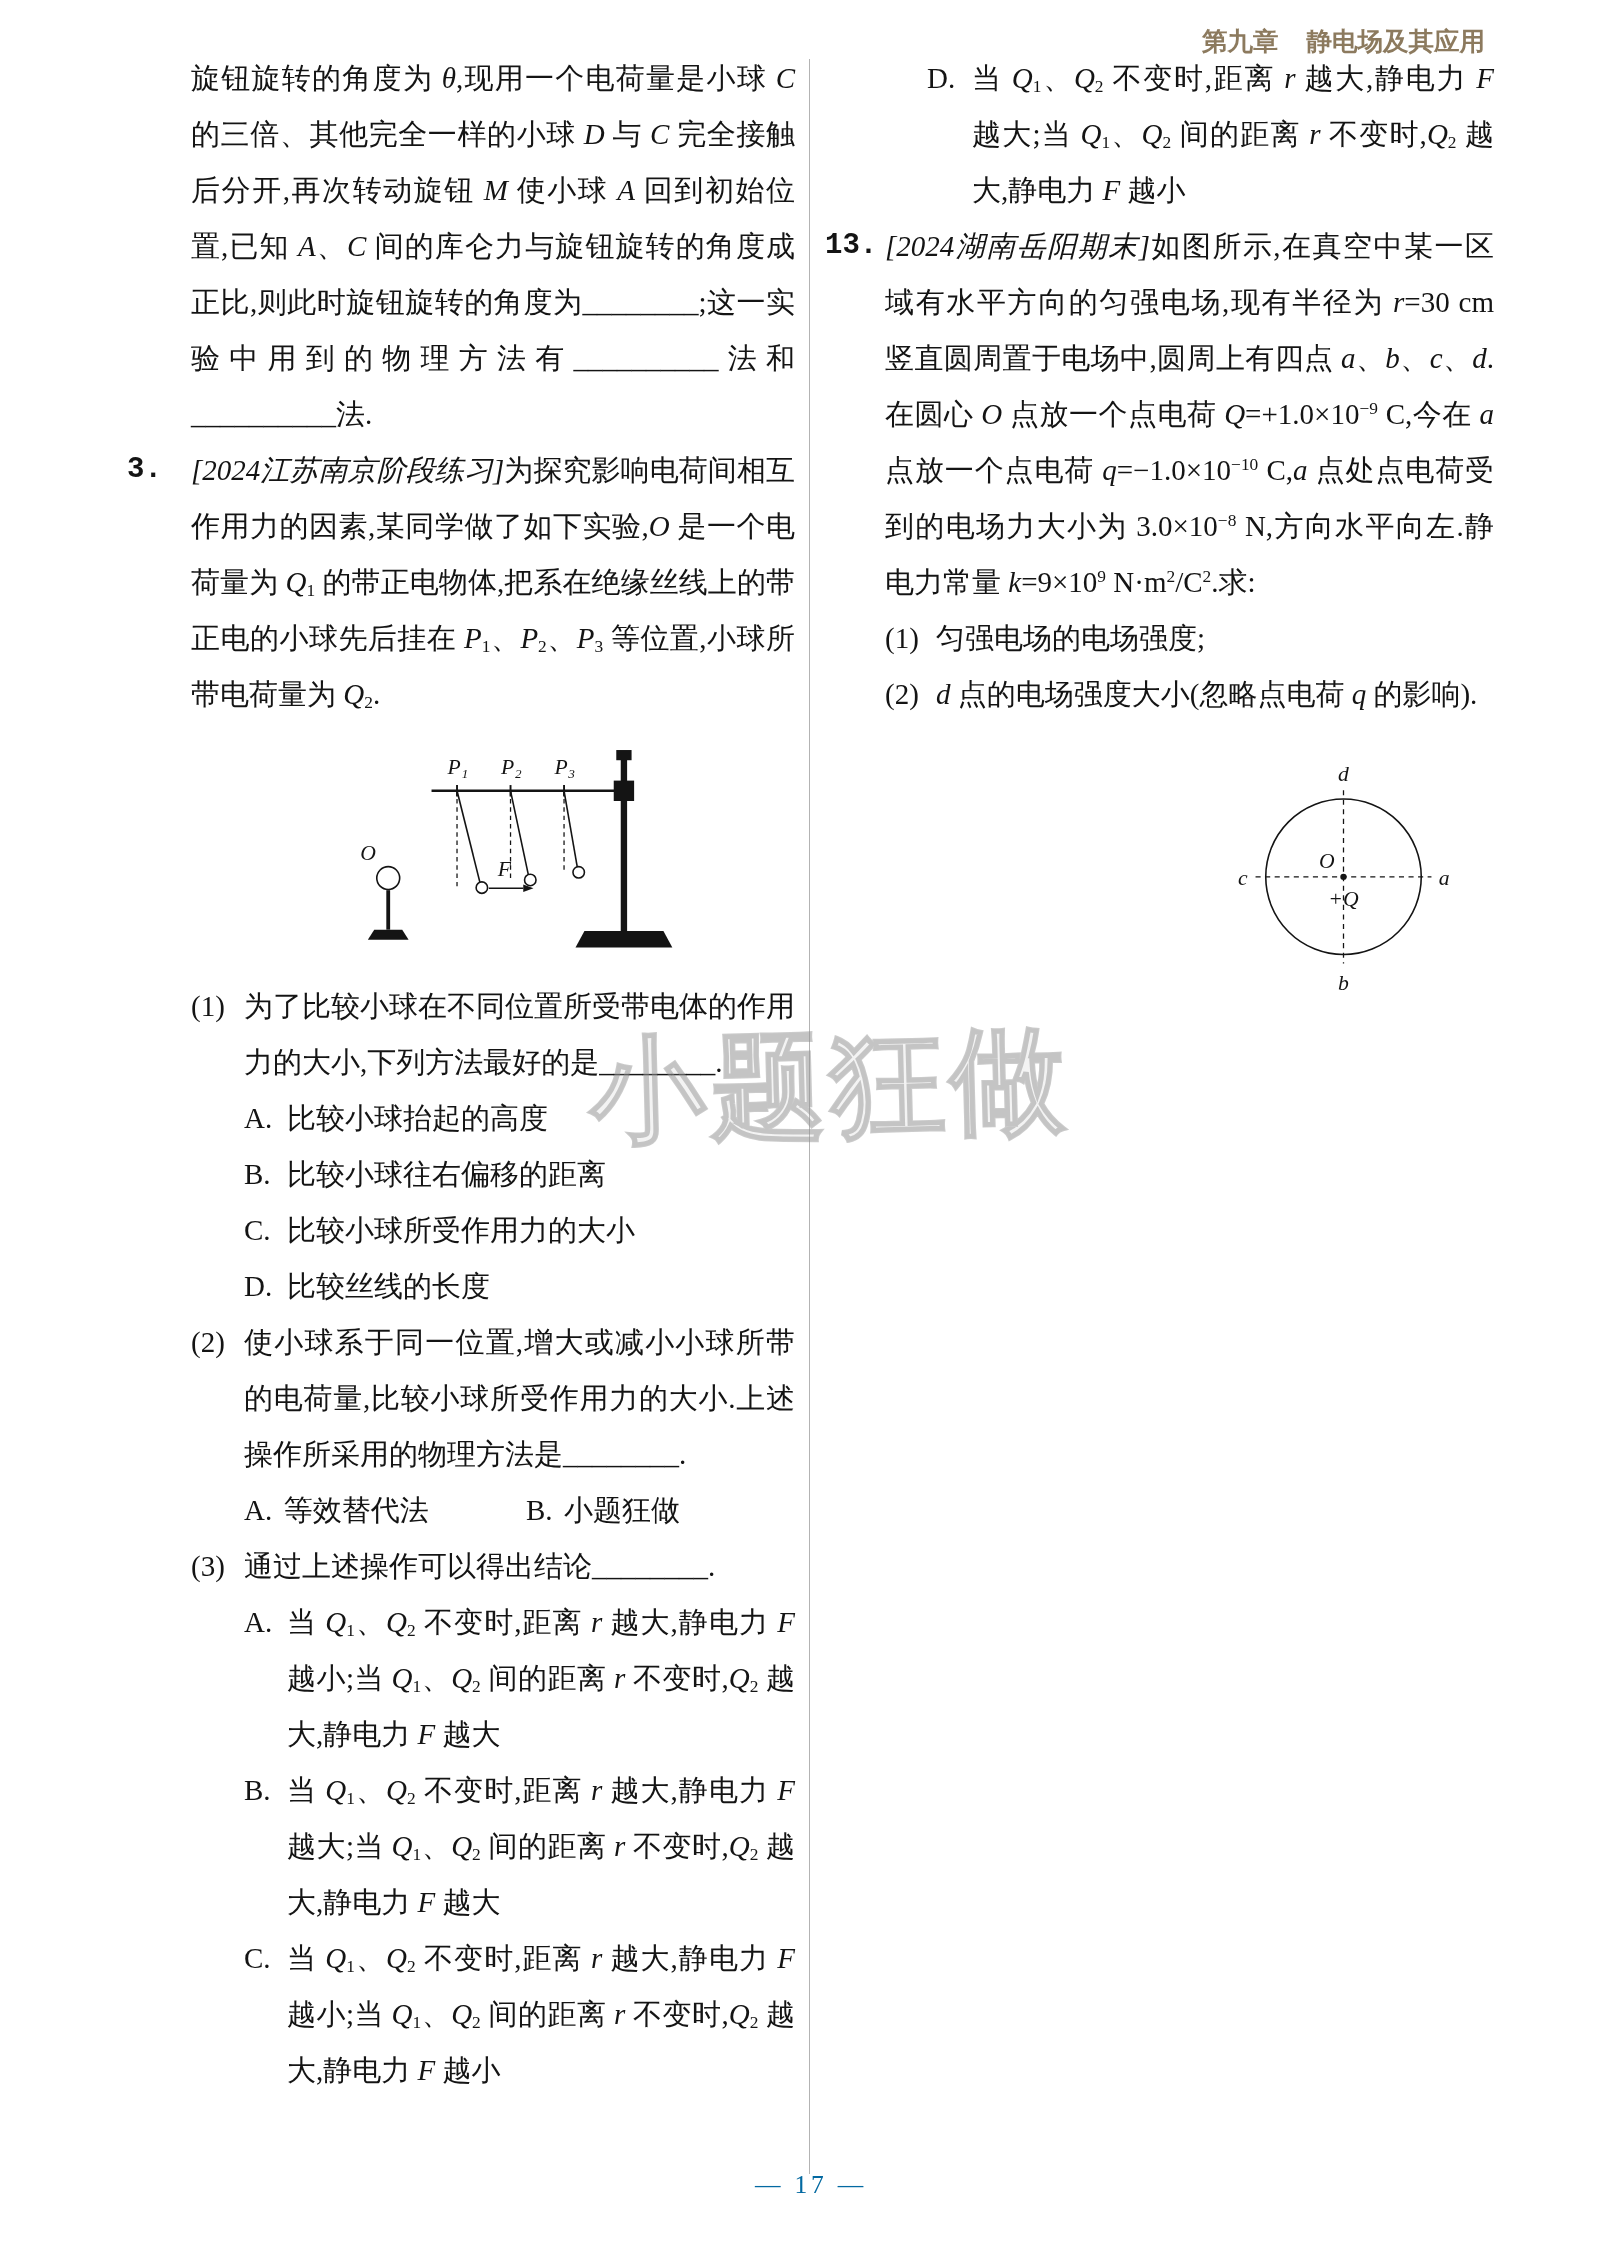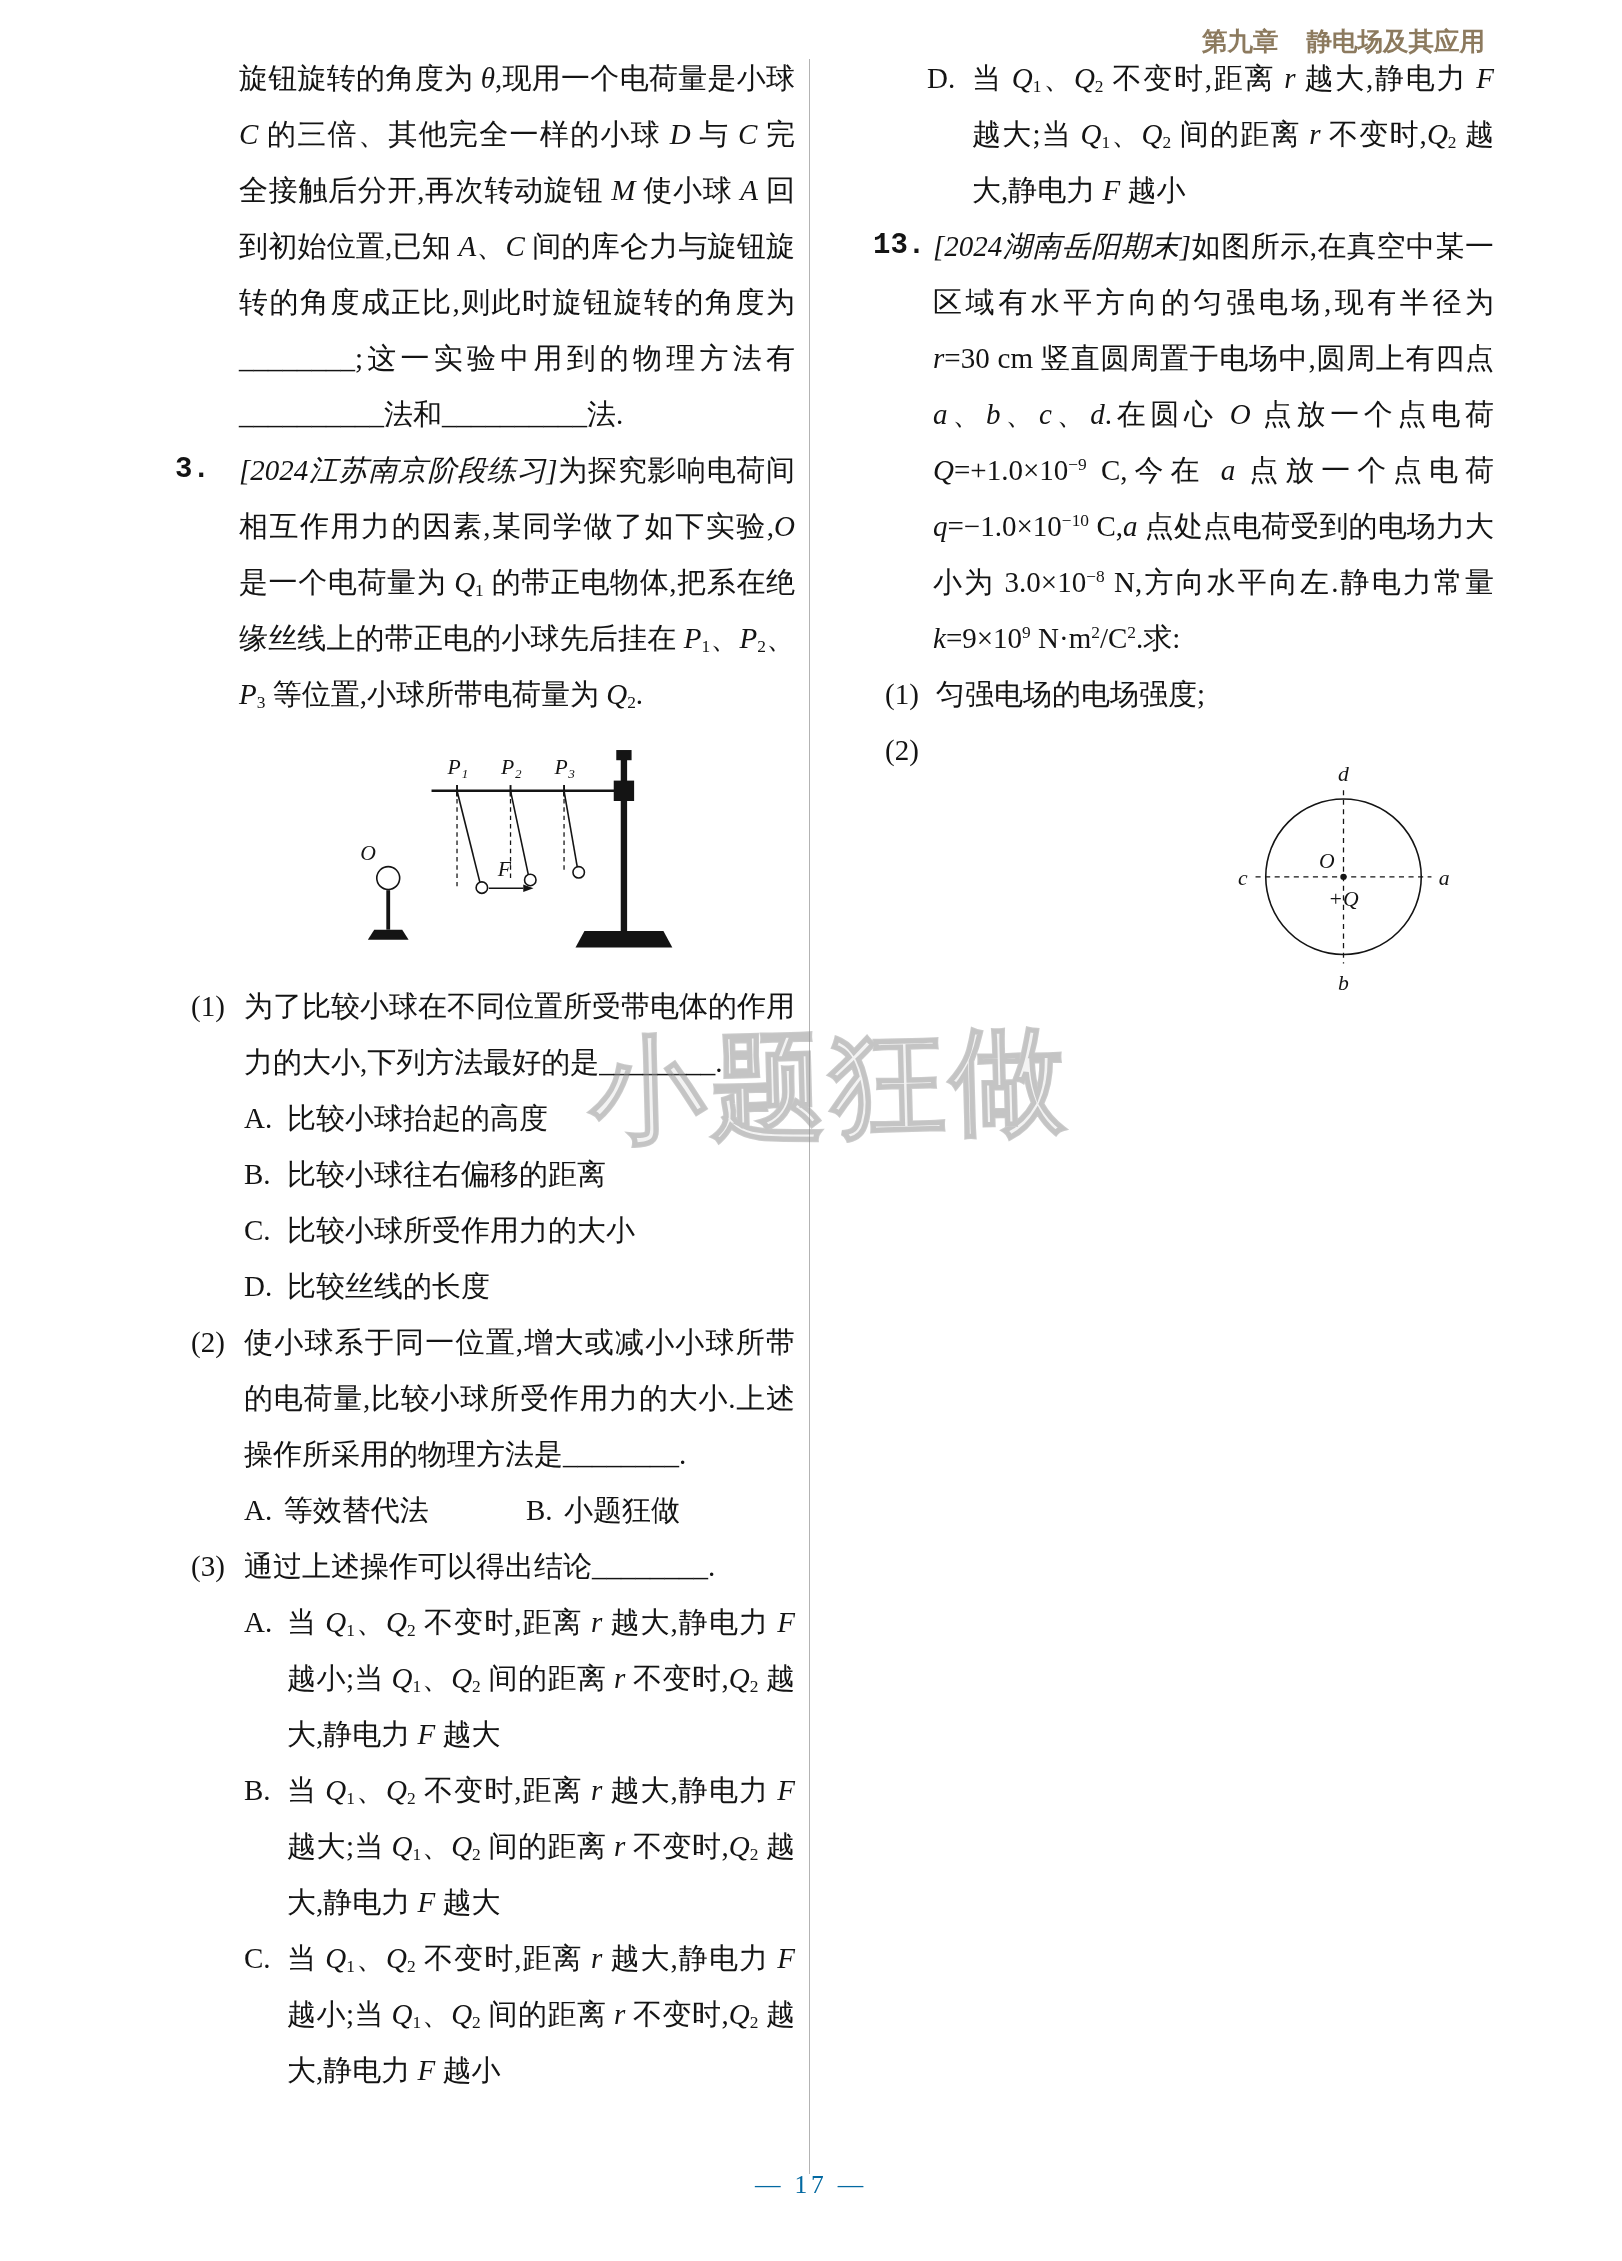--- a/index.html
+++ b/index.html
@@ -7,21 +7,21 @@
   .page {
     position:relative; width:1622px; height:2221px; background:#ffffff; overflow:hidden;
     font-family:"Liberation Serif","DejaVu Serif",serif;
     font-size:29px; line-height:56px; color:#141414;
   }
   .header { position:absolute; top:27px; right:137px; font-size:25.5px; line-height:30.5px; font-weight:bold; color:#8c7a5e; white-space:nowrap; }
   .header .chapter { margin-right:28px; }
   .divider { position:absolute; left:809px; top:59px; width:1.3px; height:2115px; background:#b3b3b3; }
   .colL { position:absolute; left:127px; top:50px; width:668px; }
   .colR { position:absolute; left:825px; top:50px; width:669px; }
-  .q { position:relative; padding-left:64px; text-align:justify;margin-left:48px; }
+  .q { position:relative; padding-left:64px; text-align:justify; }
   .q13 { padding-left:60px; }
   .qnum { position:absolute; left:0; top:0; font-weight:bold; font-family:Liberation Mono, monospace; }
   .part { position:relative; margin-left:64px; padding-left:53px; text-align:justify; }
   .pnum { position:absolute; left:0; top:0; }
   .opt { position:relative; padding-left:43px; text-align:justify; }
   .olabel { position:absolute; left:0; top:0; }
   .optrow { display:flex;gap:24px; }
   .optrow .cell { width:258px; }
   .olabel-inline { margin-right:11.5px; }
   .optD { position:relative; margin-left:102px; padding-left:45px; text-align:justify; }
@@ -163,20 +163,21 @@
       <span class="qnum">13.</span>
       <span><i>[2024湖南岳阳期末]</i>如图所示,在真空中某一区域有水平方向的匀强电场,现有半径为 <i>r</i>=30 cm 竖直圆周置于电场中,圆周上有四点 <i>a</i>、<i>b</i>、<i>c</i>、<i>d</i>.在圆心 <i>O</i> 点放一个点电荷 <i>Q</i>=+1.0×10<sup>−9</sup> C,今在 <i>a</i> 点放一个点电荷 <i>q</i>=−1.0×10<sup>−10</sup> C,<i>a</i> 点处点电荷受到的电场力大小为 3.0×10<sup>−8</sup> N,方向水平向左.静电力常量 <i>k</i>=9×10<sup>9</sup> N·m<sup>2</sup>/C<sup>2</sup>.求:</span>
     </div>
 
     <div class="rpart">
       <span class="pnum">(1)</span>
       <span>匀强电场的电场强度;</span>
     </div>
     <div class="rpart">
       <span class="pnum">(2)</span>
+      <span><i>d</i> 点的电场强度大小(忽略点电荷 <i>q</i> 的影响).</span>
     </div>
 
     <svg class="fig fig2" viewBox="0 0 400 375" width="255" height="239" style="font-size:46px">
       <circle cx="200" cy="188" r="122" fill="none" stroke="#141414" stroke-width="2.5"></circle>
       <g stroke="#141414" stroke-width="2" stroke-dasharray="8 7">
         <line x1="62" y1="188" x2="338" y2="188"></line>
         <line x1="200" y1="52" x2="200" y2="324"></line>
       </g>
       <circle cx="200" cy="188" r="5" fill="#141414"></circle>
       <text x="200" y="38" text-anchor="middle">d</text>

